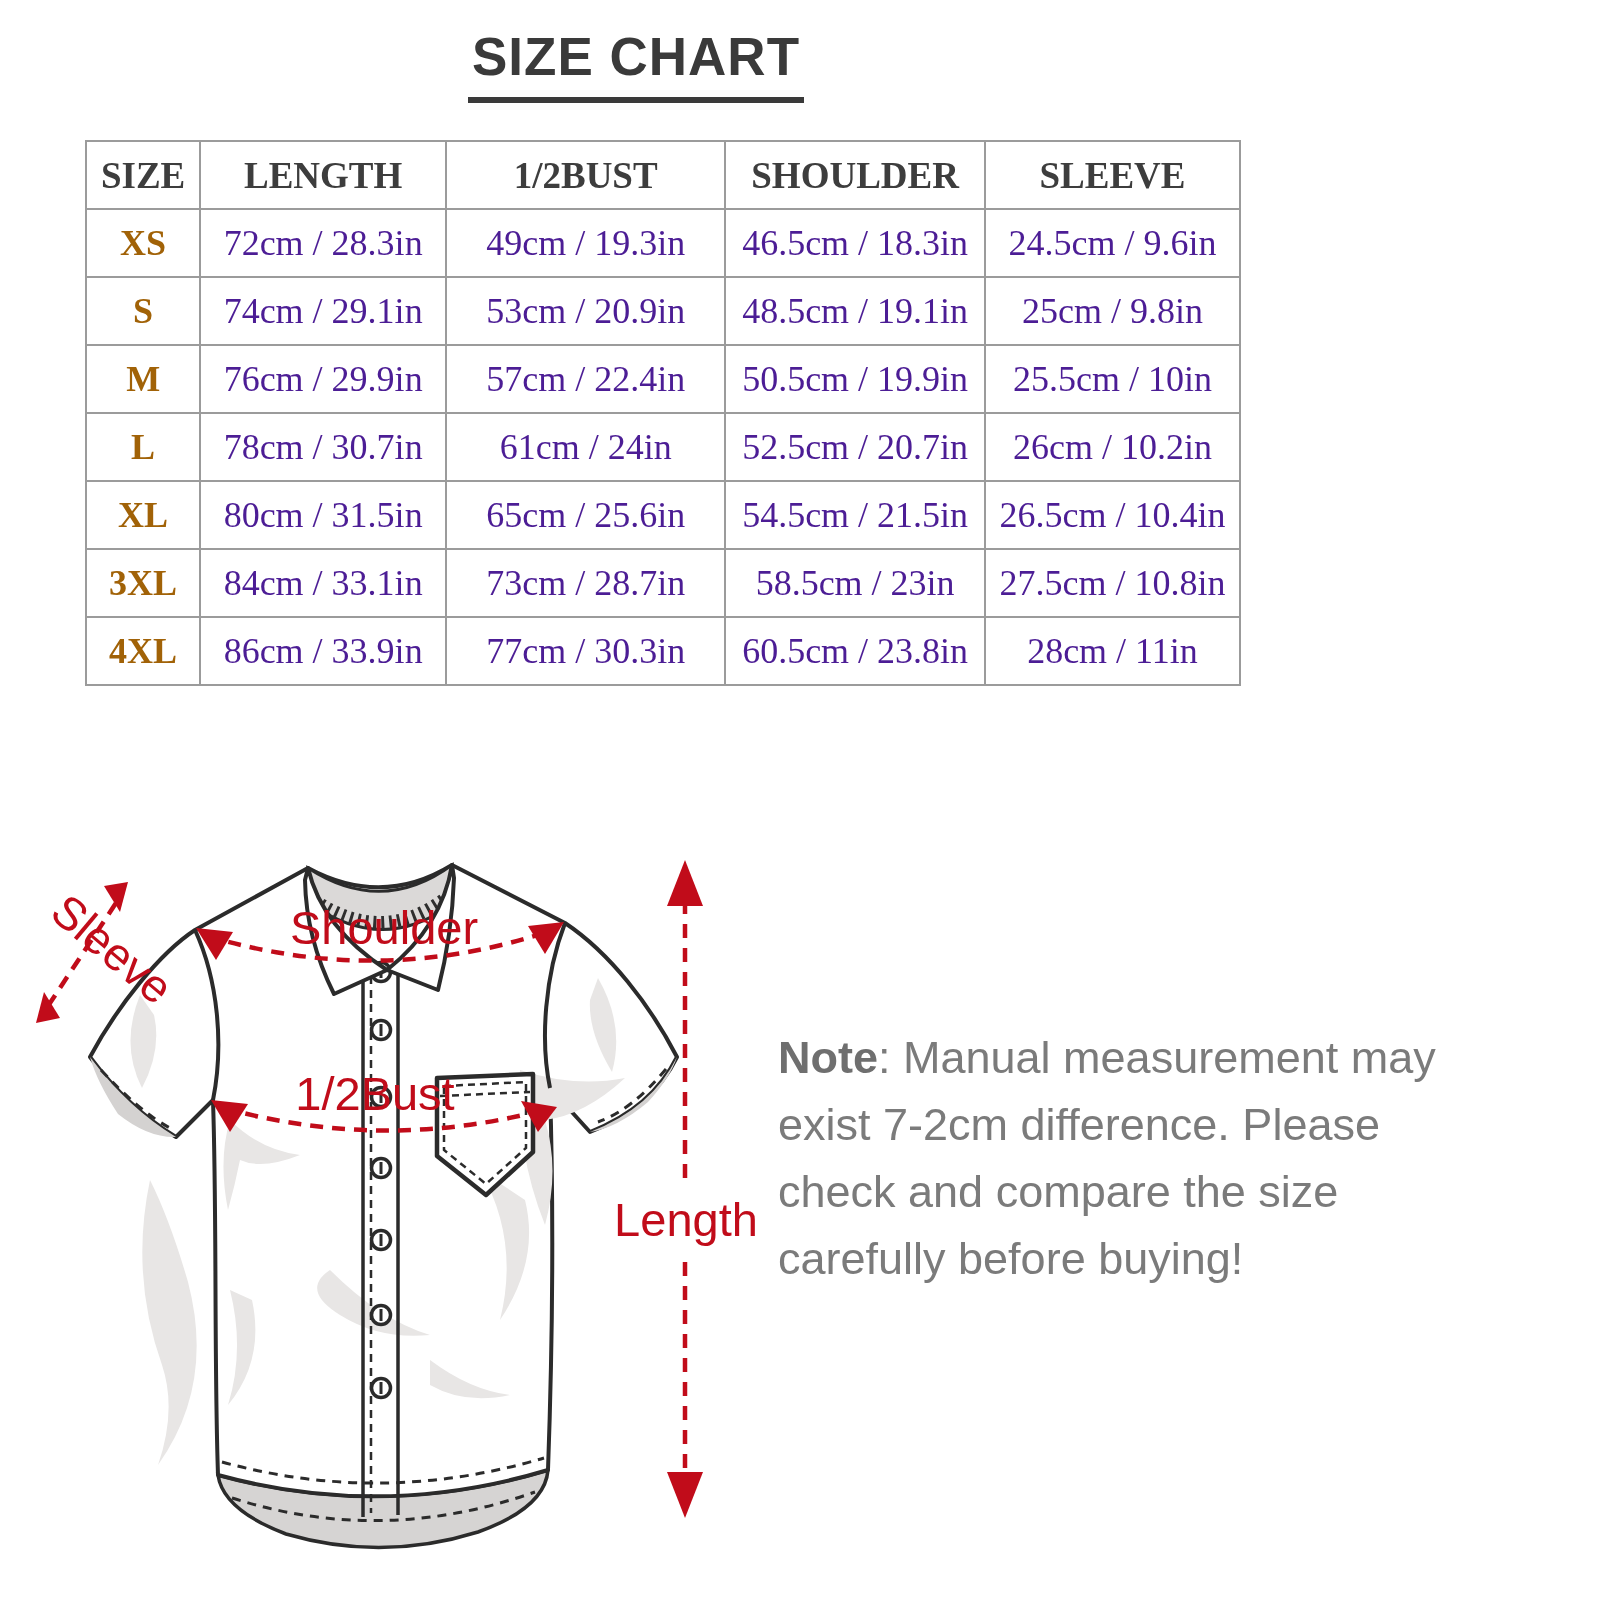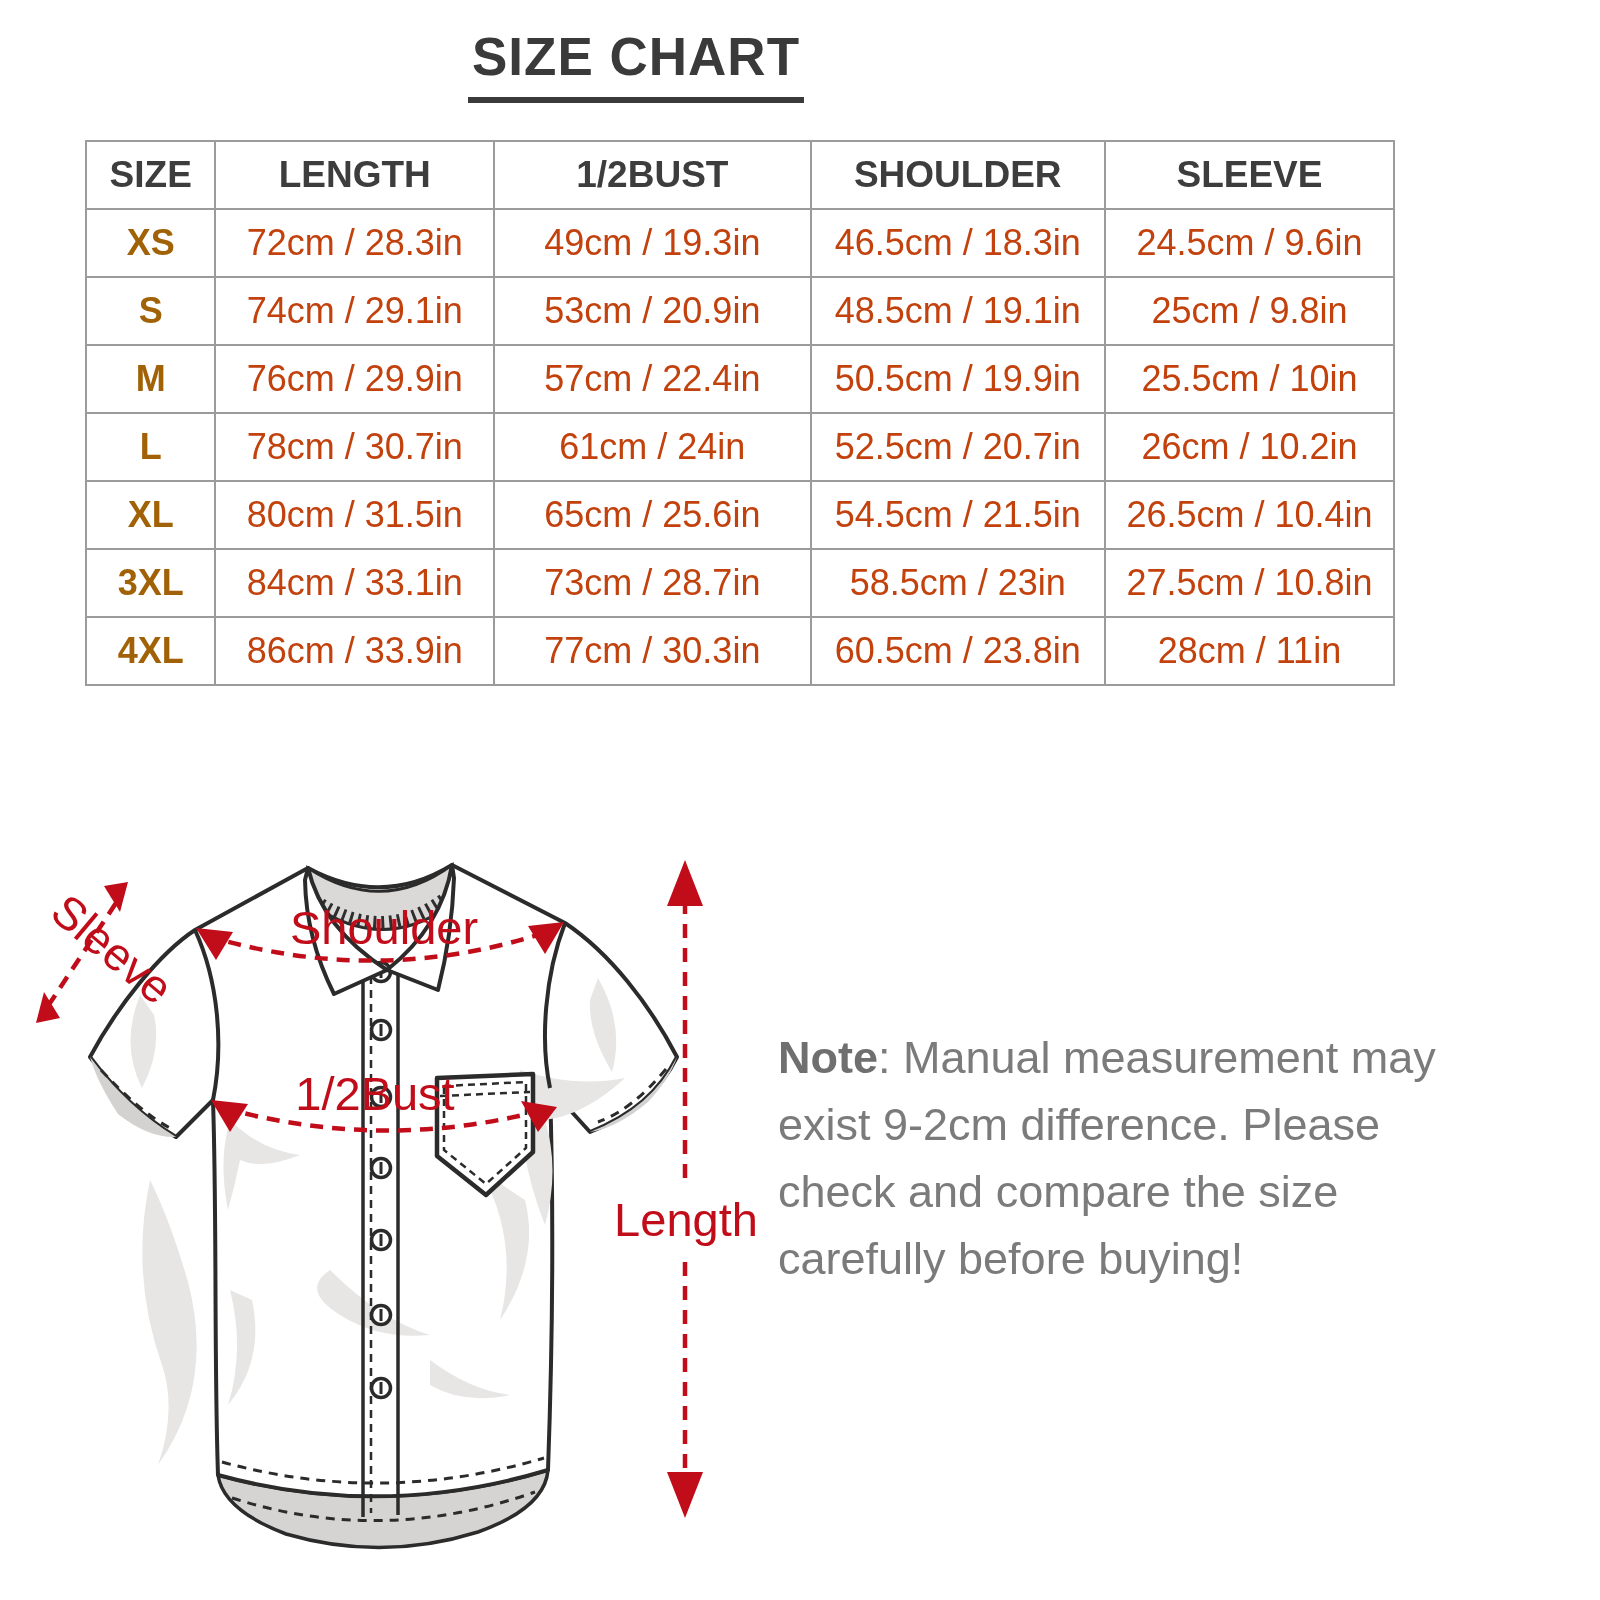--- a/index.html
+++ b/index.html
@@ -7,29 +7,29 @@
     width:1600px;height:1600px;background:#ffffff;position:relative;
     font-family:"Liberation Sans",sans-serif;overflow:hidden;
   }
   .title-wrap{position:absolute;top:0;left:0;width:1272px;text-align:center;}
   .page-title{
     display:inline-block;margin:26px 0 0 0;font-size:53px;font-weight:700;
     color:#3a3a3a;letter-spacing:1px;border-bottom:6px solid #3a3a3a;
     padding:0 4px 10px 4px;
   }
   table.size-table{
-    position:absolute;left:85px;top:140px;width:1310px;
-    border-collapse:collapse;table-layout:fixed;
+    position:absolute;left:85px;top:140px;width:1156px;
+    border-collapse:collapse;table-layout:fixed;font-family:Liberation Serif, serif;
   }
   .size-table th,.size-table td{
     border:2px solid #9b9b9b;height:66px;text-align:center;vertical-align:middle;
     padding:0;white-space:nowrap;overflow:hidden;
   }
   .size-table th{font-size:37px;font-weight:700;color:#3d3d3d;}
-  .size-table td{font-size:36px;font-weight:400;color:#c2410c;}
+  .size-table td{font-size:36px;font-weight:400;color:#4c1d95;}
   .size-table td.size-col{font-weight:700;color:#a16207;}
   .diagram{position:absolute;left:0px;top:820px;width:800px;height:765px;}
   .note{
     position:absolute;left:778px;top:1024px;width:724px;
     font-size:45px;line-height:67px;color:#7b7b7b;
   }
   .note .nb{font-weight:700;color:#6f6f6f;}
   .note-line{white-space:nowrap;}
 </style>
 </head>
@@ -221,16 +221,16 @@
       <polygon points="685,40 667,86 703,86"></polygon>
       <polygon points="685,698 667,652 703,652"></polygon>
       <text x="686" y="416" font-size="47" text-anchor="middle">Length</text>
     </g>
   </g>
 </svg>
 </div>
 
 <div class="note">
   <div class="note-line"><span class="nb">Note</span><span>: Manual measurement may</span></div>
-  <div class="note-line">exist 9-2cm difference. Please</div>
+  <div class="note-line">exist 7-2cm difference. Please</div>
   <div class="note-line">check and compare the size</div>
   <div class="note-line">carefully before buying!</div>
 </div>
 
 </body></html>

